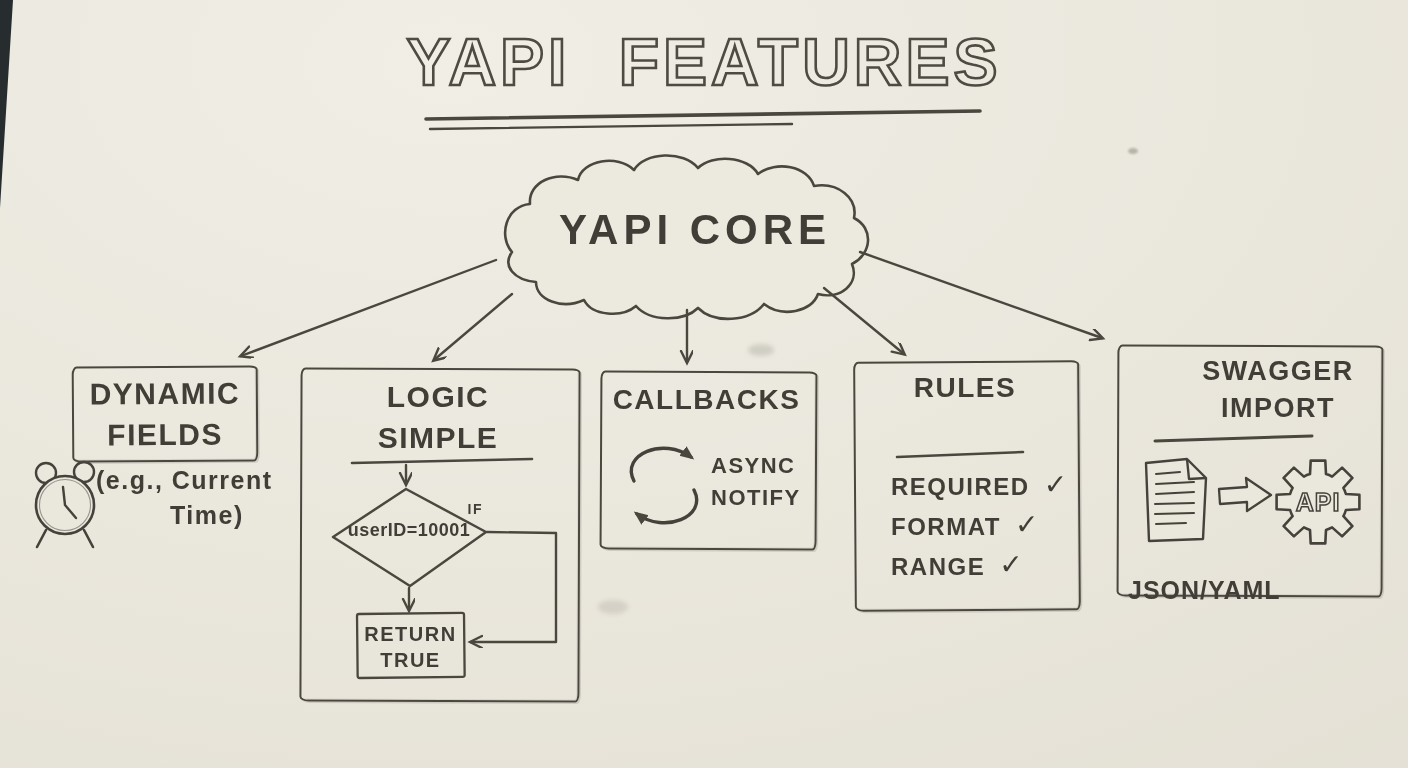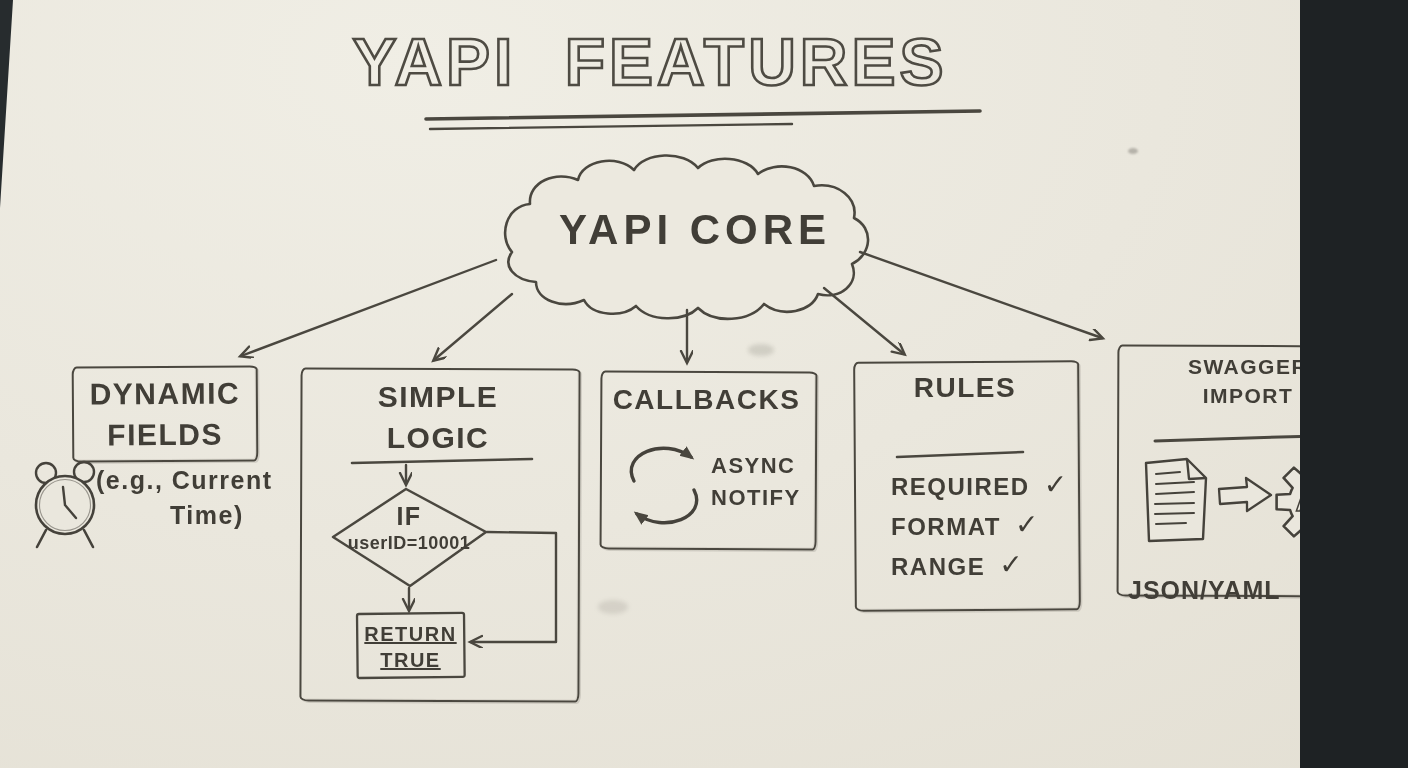--- a/index.html
+++ b/index.html
@@ -1,17 +1,17 @@
 <!DOCTYPE html>
 <html><head>
 <meta charset="utf-8">
 <style>
   html,body{margin:0;padding:0;background:#1e2224;}
   .stage{
-    position:relative;width:1300px;height:768px;overflow:hidden;
+    position:relative;width:1408px;height:768px;overflow:hidden;
     background:
       radial-gradient(120% 130% at 32% 8%, #f0eee5 0%, #eae7dd 48%, #e3dfd3 100%);
     font-family:"Liberation Sans","DejaVu Sans",sans-serif;
     color:#413e37;
   }
   .dark-corner{position:absolute;left:0;top:0;width:13px;height:208px;
     background:#272c2e;clip-path:polygon(0 0,100% 0,0 100%);}
   .overlay{position:absolute;left:0;top:0;}
   .hand{font-weight:600;letter-spacing:1.5px;}
   .abs{position:absolute;}
@@ -136,28 +136,28 @@
   <div class="sketch-box" style="left:72px;top:366px;width:182px;height:92px;transform:rotate(-0.4deg);
               display:flex;flex-direction:column;align-items:center;justify-content:center;">
     <div class="box-title" style="font-size:30px;">DYNAMIC</div>
     <div class="box-title" style="font-size:30px;">FIELDS</div>
   </div>
   <div class="abs hand" style="left:96px;top:466px;font-size:25px;text-align:right;">(e.g., Current</div>
   <div class="abs hand" style="left:170px;top:501px;font-size:25px;">Time)</div>
 
   <div class="sketch-box" style="left:300px;top:368px;width:276px;height:330px;transform:rotate(0.2deg);"></div>
   <div class="abs ctr box-title" style="left:306px;top:376px;width:264px;font-size:30px;">
+    <div>LOGIC</div>
     <div>SIMPLE</div>
-    <div>LOGIC</div>
   </div>
   <div class="abs ctr" style="left:335px;top:501px;width:148px;line-height:1.25;">
-    <div class="hand" style="font-size:25px;">IF</div>
+    <div class="hand" style="font-size:14px;text-align:right;">IF</div>
     <div class="hand" style="font-size:18px;letter-spacing:0.5px;">userID=10001</div>
   </div>
-  <div class="abs ctr" style="left:357px;top:621px;width:107px;line-height:1.3;text-decoration:underline;">
+  <div class="abs ctr" style="left:357px;top:621px;width:107px;line-height:1.3;">
     <div class="hand" style="font-size:20px;">RETURN</div>
     <div class="hand" style="font-size:20px;">TRUE</div>
   </div>
 
   <div class="sketch-box" style="left:600px;top:371px;width:213px;height:175px;transform:rotate(0.3deg);"></div>
   <div class="abs ctr box-title" style="left:600px;top:381px;width:213px;font-size:28px;">CALLBACKS</div>
   <div class="abs hand" style="left:711px;top:453px;font-size:22px;">ASYNC</div>
   <div class="abs hand" style="left:711px;top:485px;font-size:22px;">NOTIFY</div>
 
   <div class="sketch-box" style="left:854px;top:361px;width:222px;height:246px;transform:rotate(-0.4deg);"></div>
@@ -173,20 +173,20 @@
       <span>FORMAT</span>
       <span class="check">✓</span>
     </div>
     <div class="vrow">
       <span>RANGE</span>
       <span class="check">✓</span>
     </div>
   </div>
 
   <div class="sketch-box" style="left:1117px;top:345px;width:262px;height:248px;transform:rotate(0.2deg);"></div>
-  <div class="abs ctr box-title" style="left:1117px;top:353px;width:262px;font-size:21px;">
+  <div class="abs ctr box-title" style="left:1117px;top:353px;width:262px;font-size:27px;padding-left:30px;">
     <div>SWAGGER</div>
     <div>IMPORT</div>
   </div>
   <div class="api-label">API</div>
   <div class="abs hand" style="left:1128px;top:544px;font-size:25px;letter-spacing:1px;margin-top:32px;">JSON/YAML</div>
 
 </div>
 
 </body></html>

